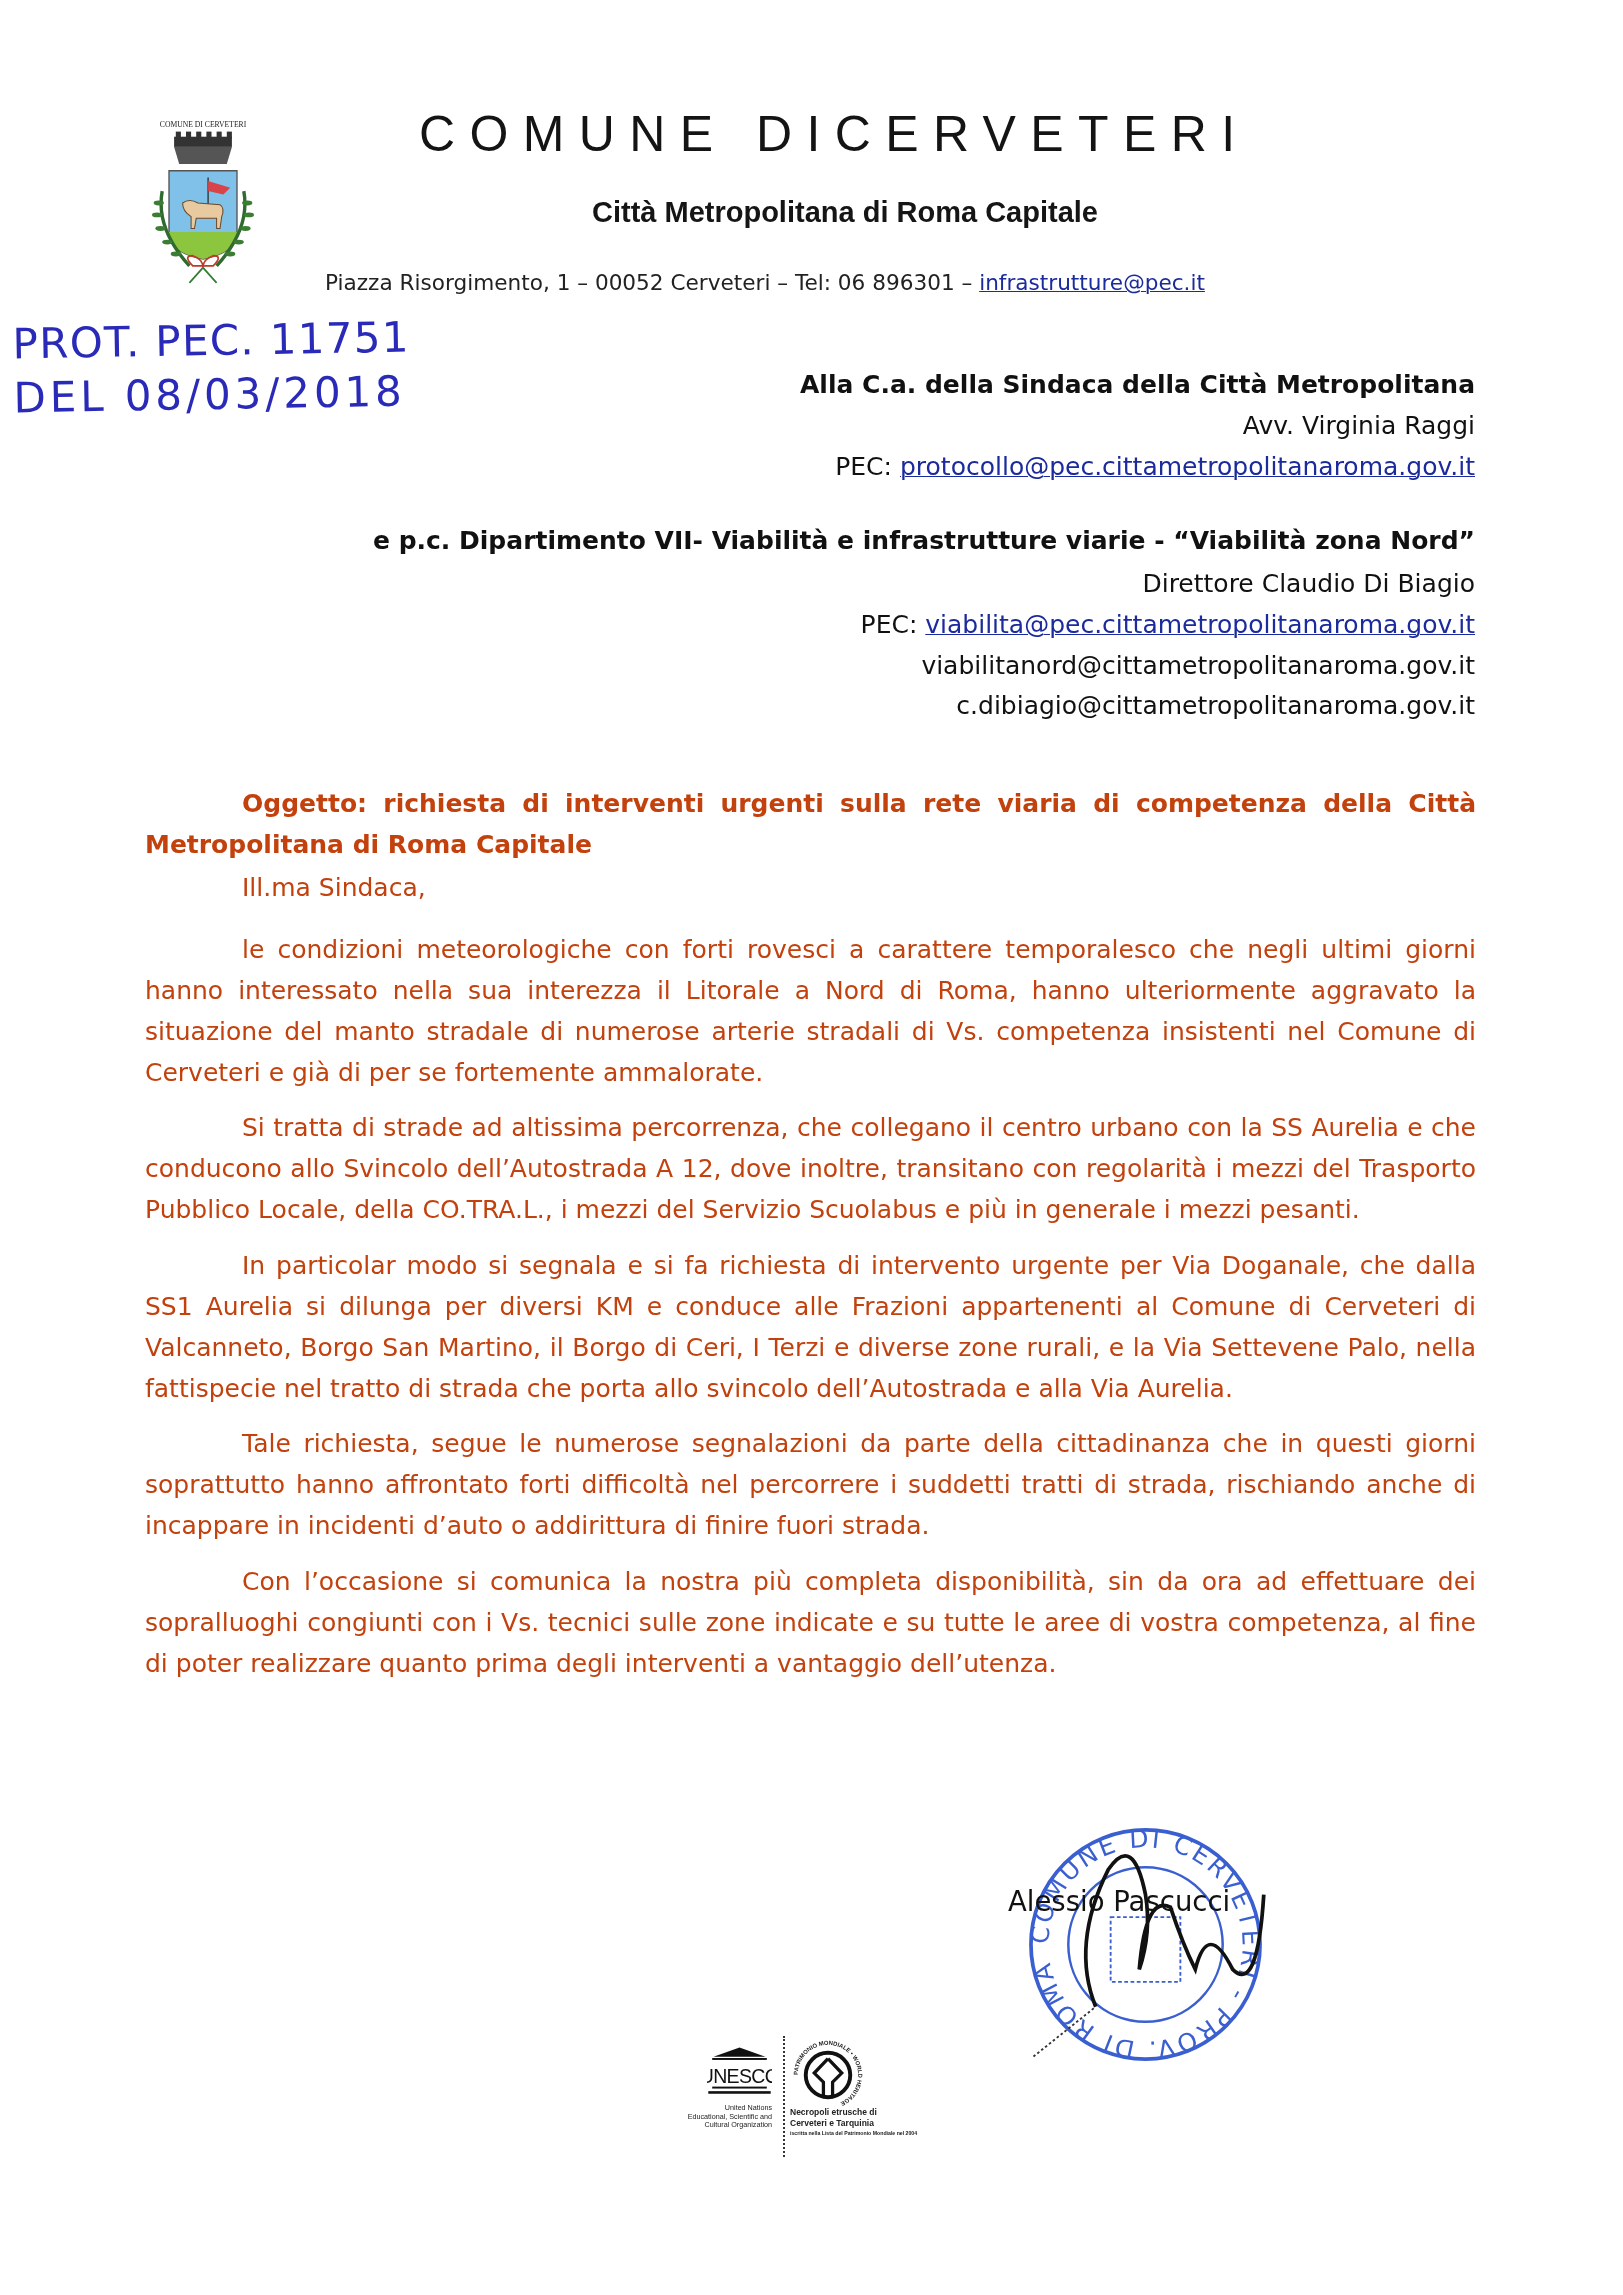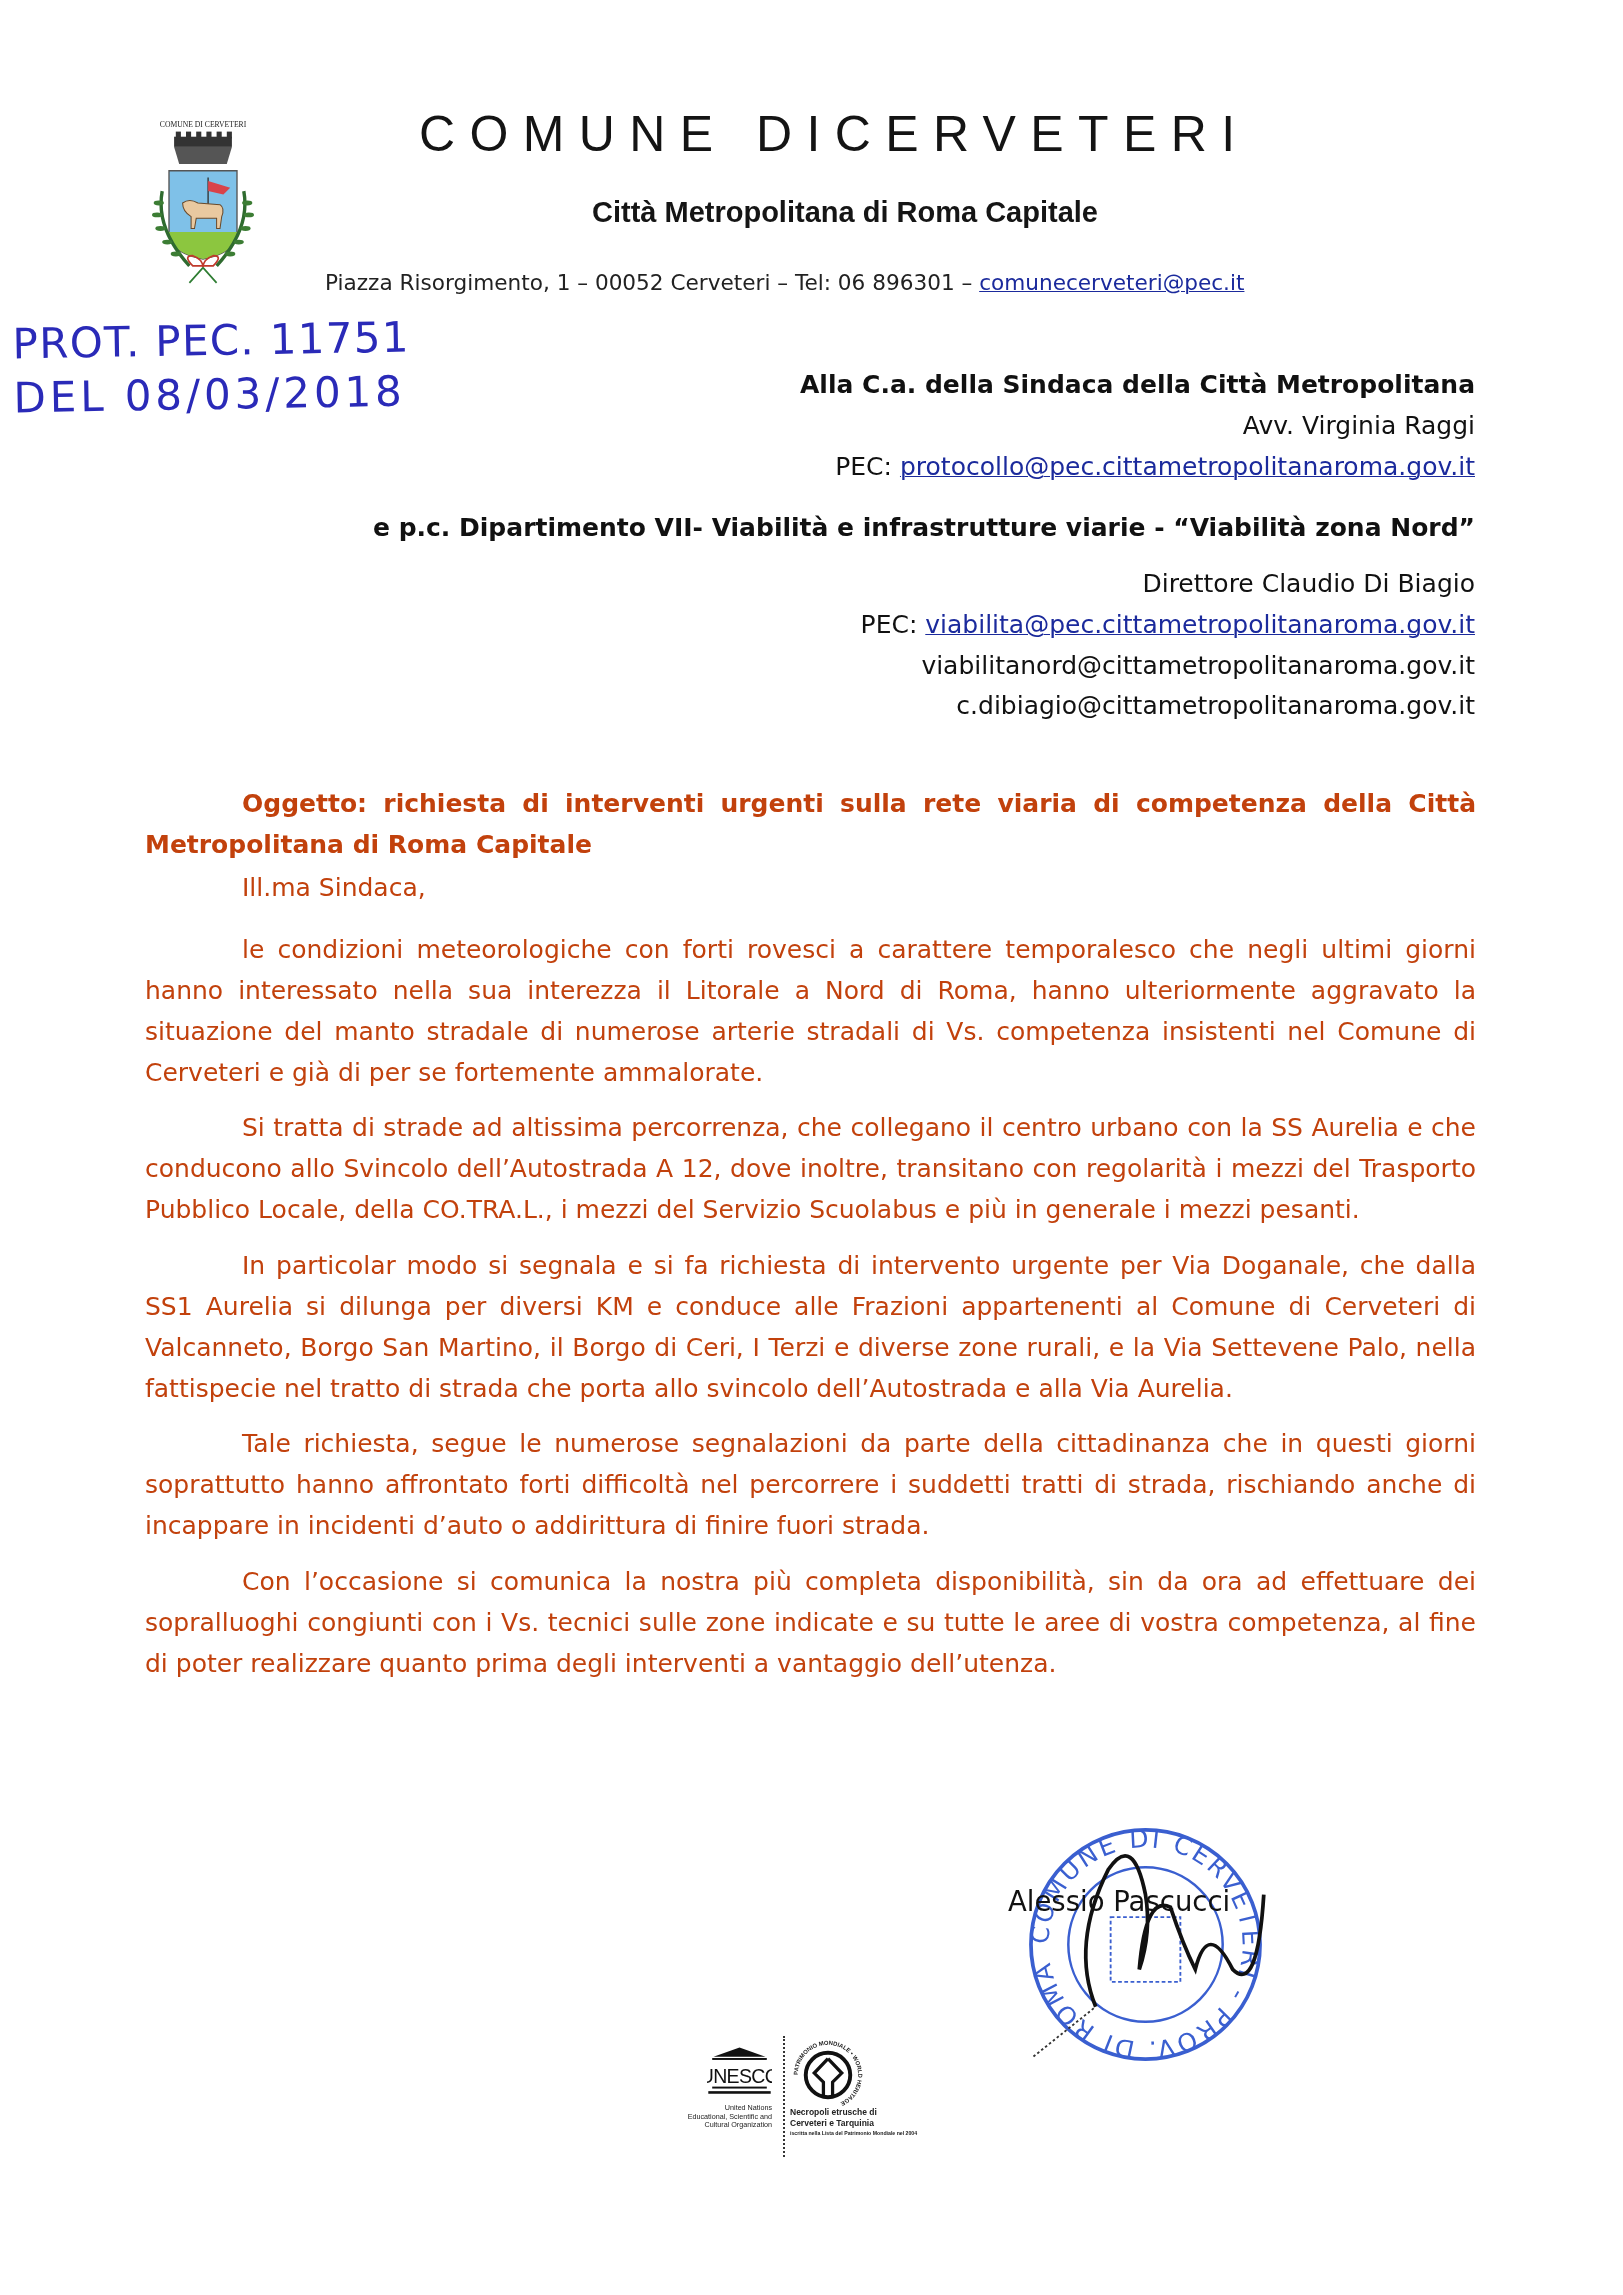--- a/index.html
+++ b/index.html
@@ -79,35 +79,35 @@
       <ellipse cx="66" cy="85" rx="3" ry="1.4"></ellipse>
   </g>
 
   <path d="M44 92 Q38 86 44 86 Q50 88 50 93 Q50 88 56 86 Q62 86 56 92 Z" fill="none" stroke="#c0392b" stroke-width="1"></path>
   <path d="M50 93 L42 102 M50 93 L58 102" stroke="#2e7d32" stroke-width="1"></path>
 </svg>
 
 <div class="abs title">COMUNE DICERVETERI</div>
 <div class="abs subtitle">Città Metropolitana di Roma Capitale</div>
 <div class="abs address">
-  <span>Piazza Risorgimento, 1 – 00052 Cerveteri – Tel: 06 896301 – </span><span class="link">comunecerveteri@pec.it</span>
+  <span>Piazza Risorgimento, 1 – 00052 Cerveteri – Tel: 06 896301 – </span><span class="link">infrastrutture@pec.it</span>
 </div>
 
 <div class="abs hand">
   <div class="l1">PROT. PEC. 11751</div>
   <div class="l2">DEL  08/03/2018</div>
 </div>
 
 <div class="abs recip bold" style="top:370px;padding-left:47px;">Alla C.a. della Sindaca della Città Metropolitana</div>
 <div class="abs recip" style="top:411px;">Avv. Virginia Raggi</div>
 <div class="abs recip" style="top:452px;">
   <span>PEC: </span><span class="link">protocollo@pec.cittametropolitanaroma.gov.it</span>
 </div>
 
-<div class="abs recip bold" style="top:513px;">e p.c. Dipartimento VII- Viabilità e infrastrutture viarie - “Viabilità zona Nord”</div>
+<div class="abs recip bold" style="top:526px;">e p.c. Dipartimento VII- Viabilità e infrastrutture viarie - “Viabilità zona Nord”</div>
 <div class="abs recip" style="top:569px;">Direttore Claudio Di Biagio</div>
 <div class="abs recip" style="top:610px;">
   <span>PEC: </span><span class="link">viabilita@pec.cittametropolitanaroma.gov.it</span>
 </div>
 <div class="abs recip" style="top:651px;">viabilitanord@cittametropolitanaroma.gov.it</div>
 <div class="abs recip" style="top:691px;">c.dibiagio@cittametropolitanaroma.gov.it</div>
 
 <div class="abs body bold indent" style="top:783px;">Oggetto: richiesta di interventi urgenti sulla rete viaria di competenza della Città Metropolitana di Roma Capitale</div>
 
 <div class="abs body indent" style="top:867px;">Ill.ma Sindaca,</div>

